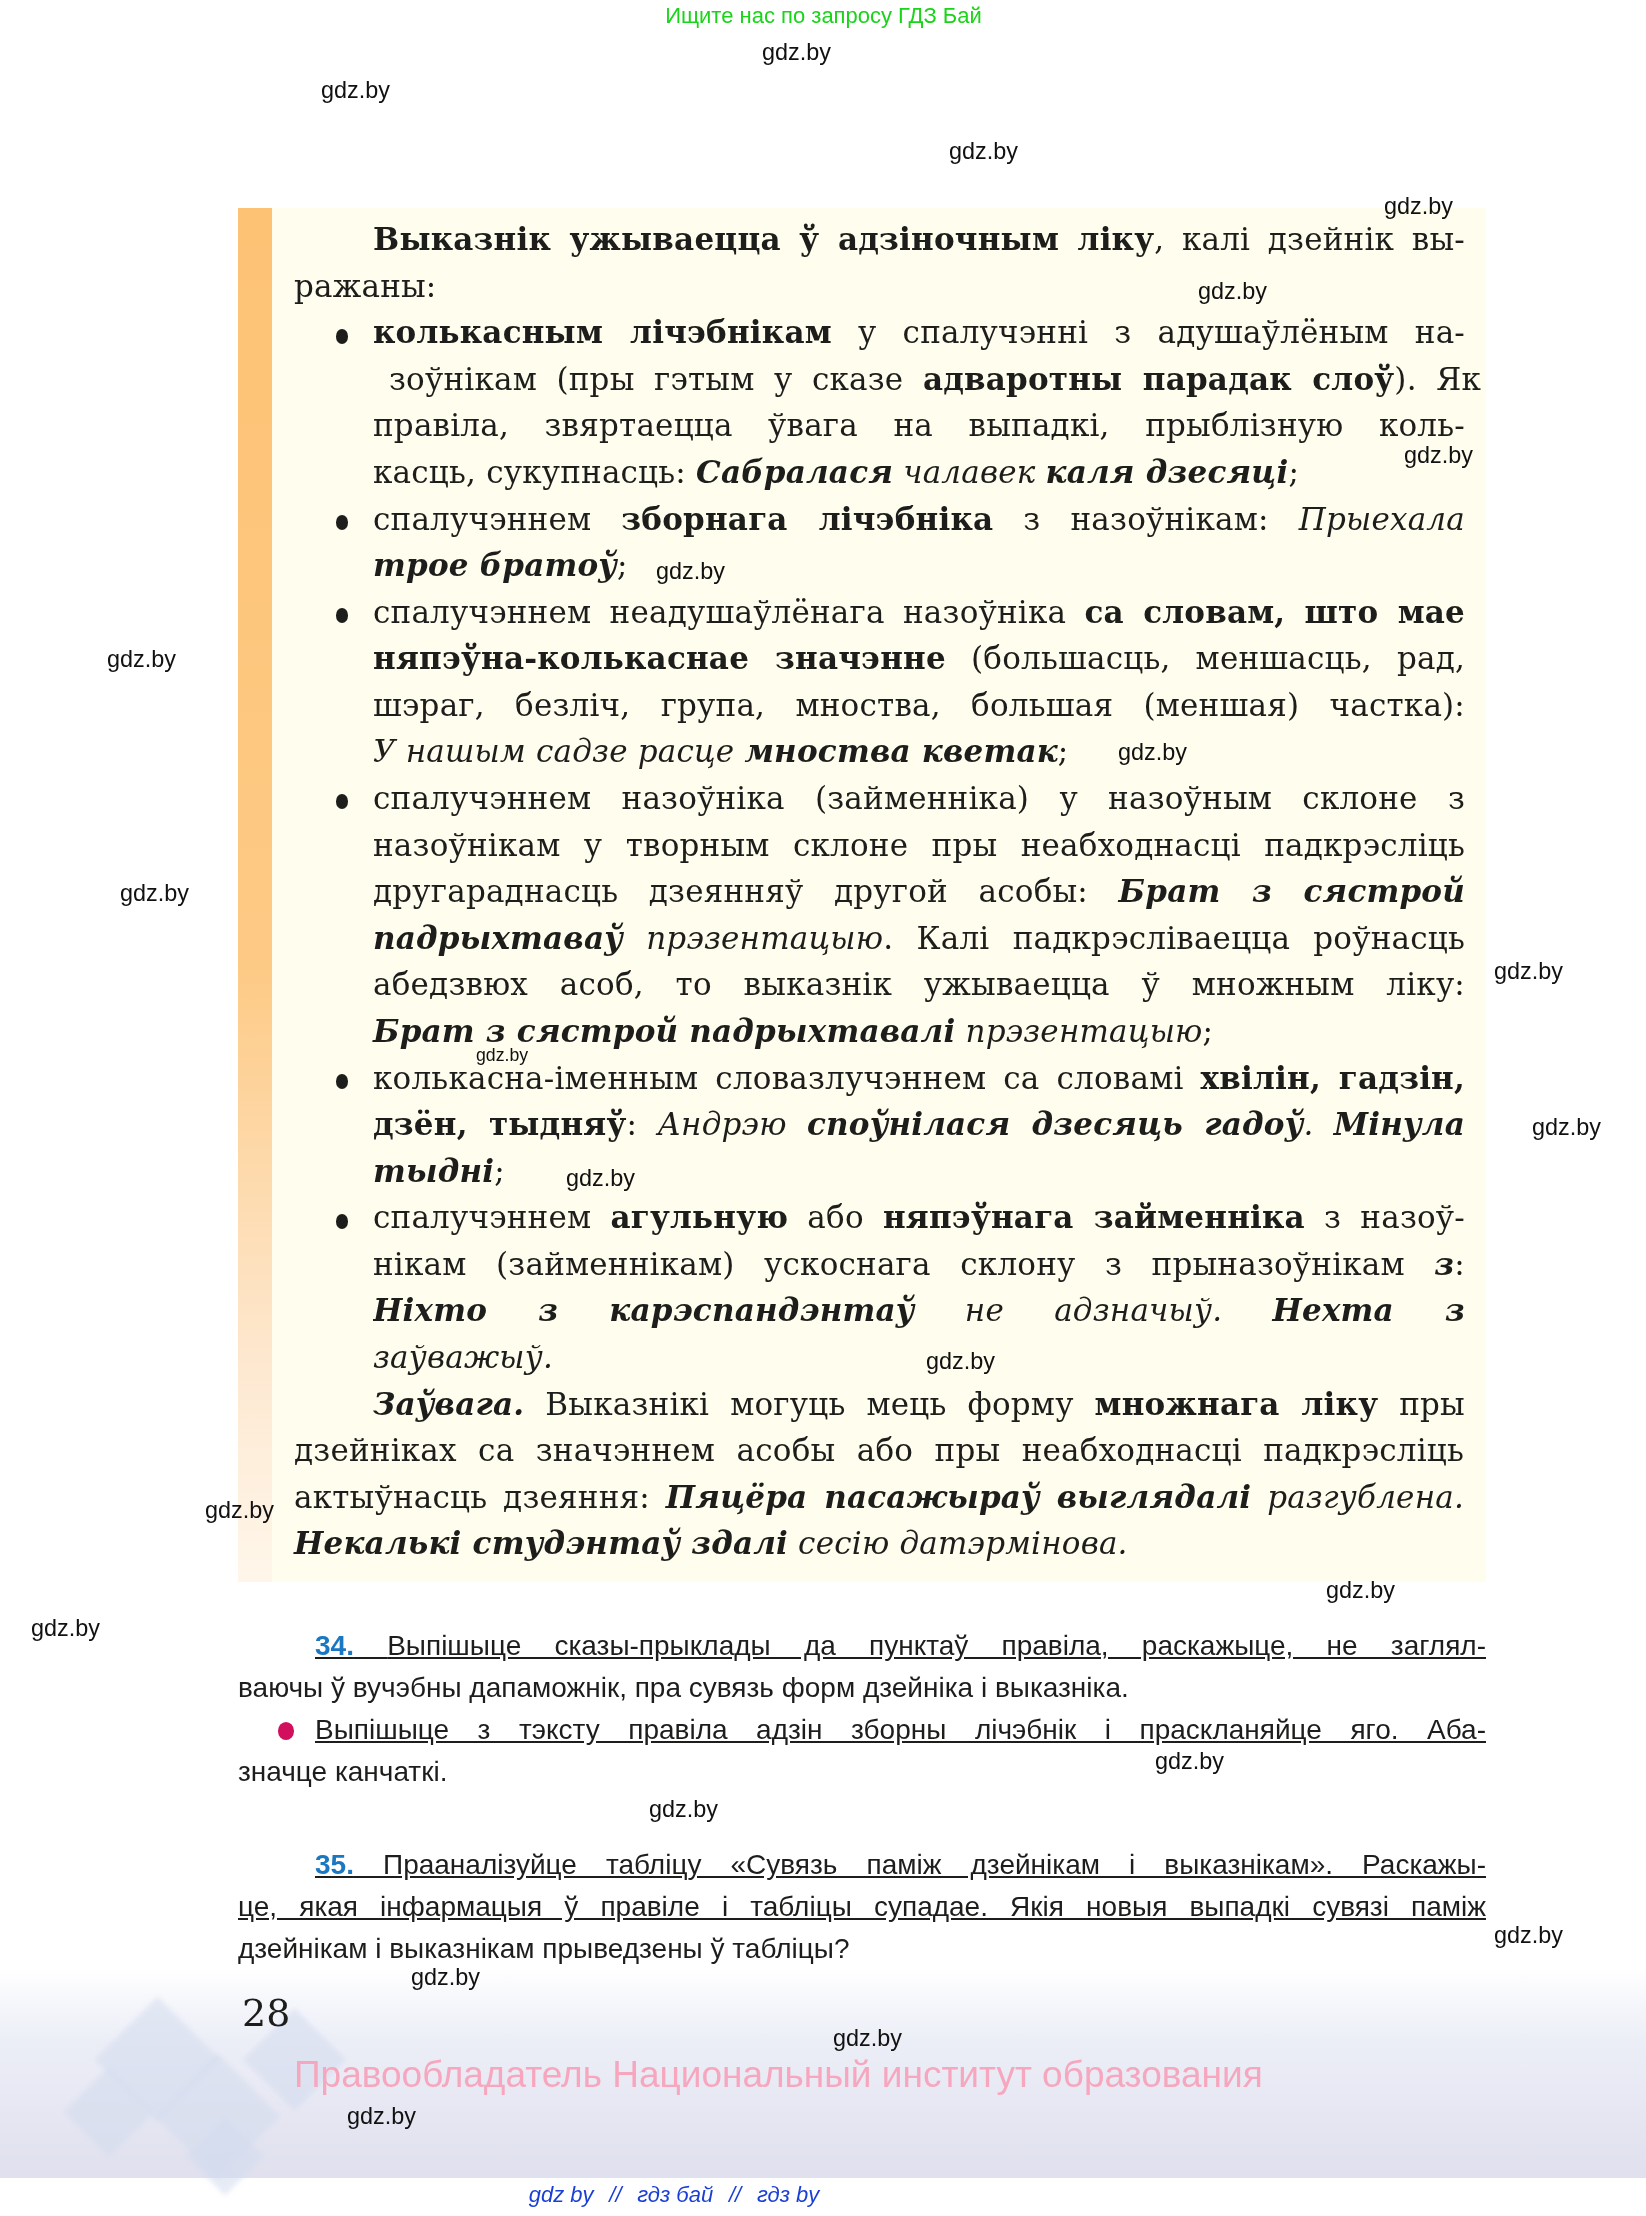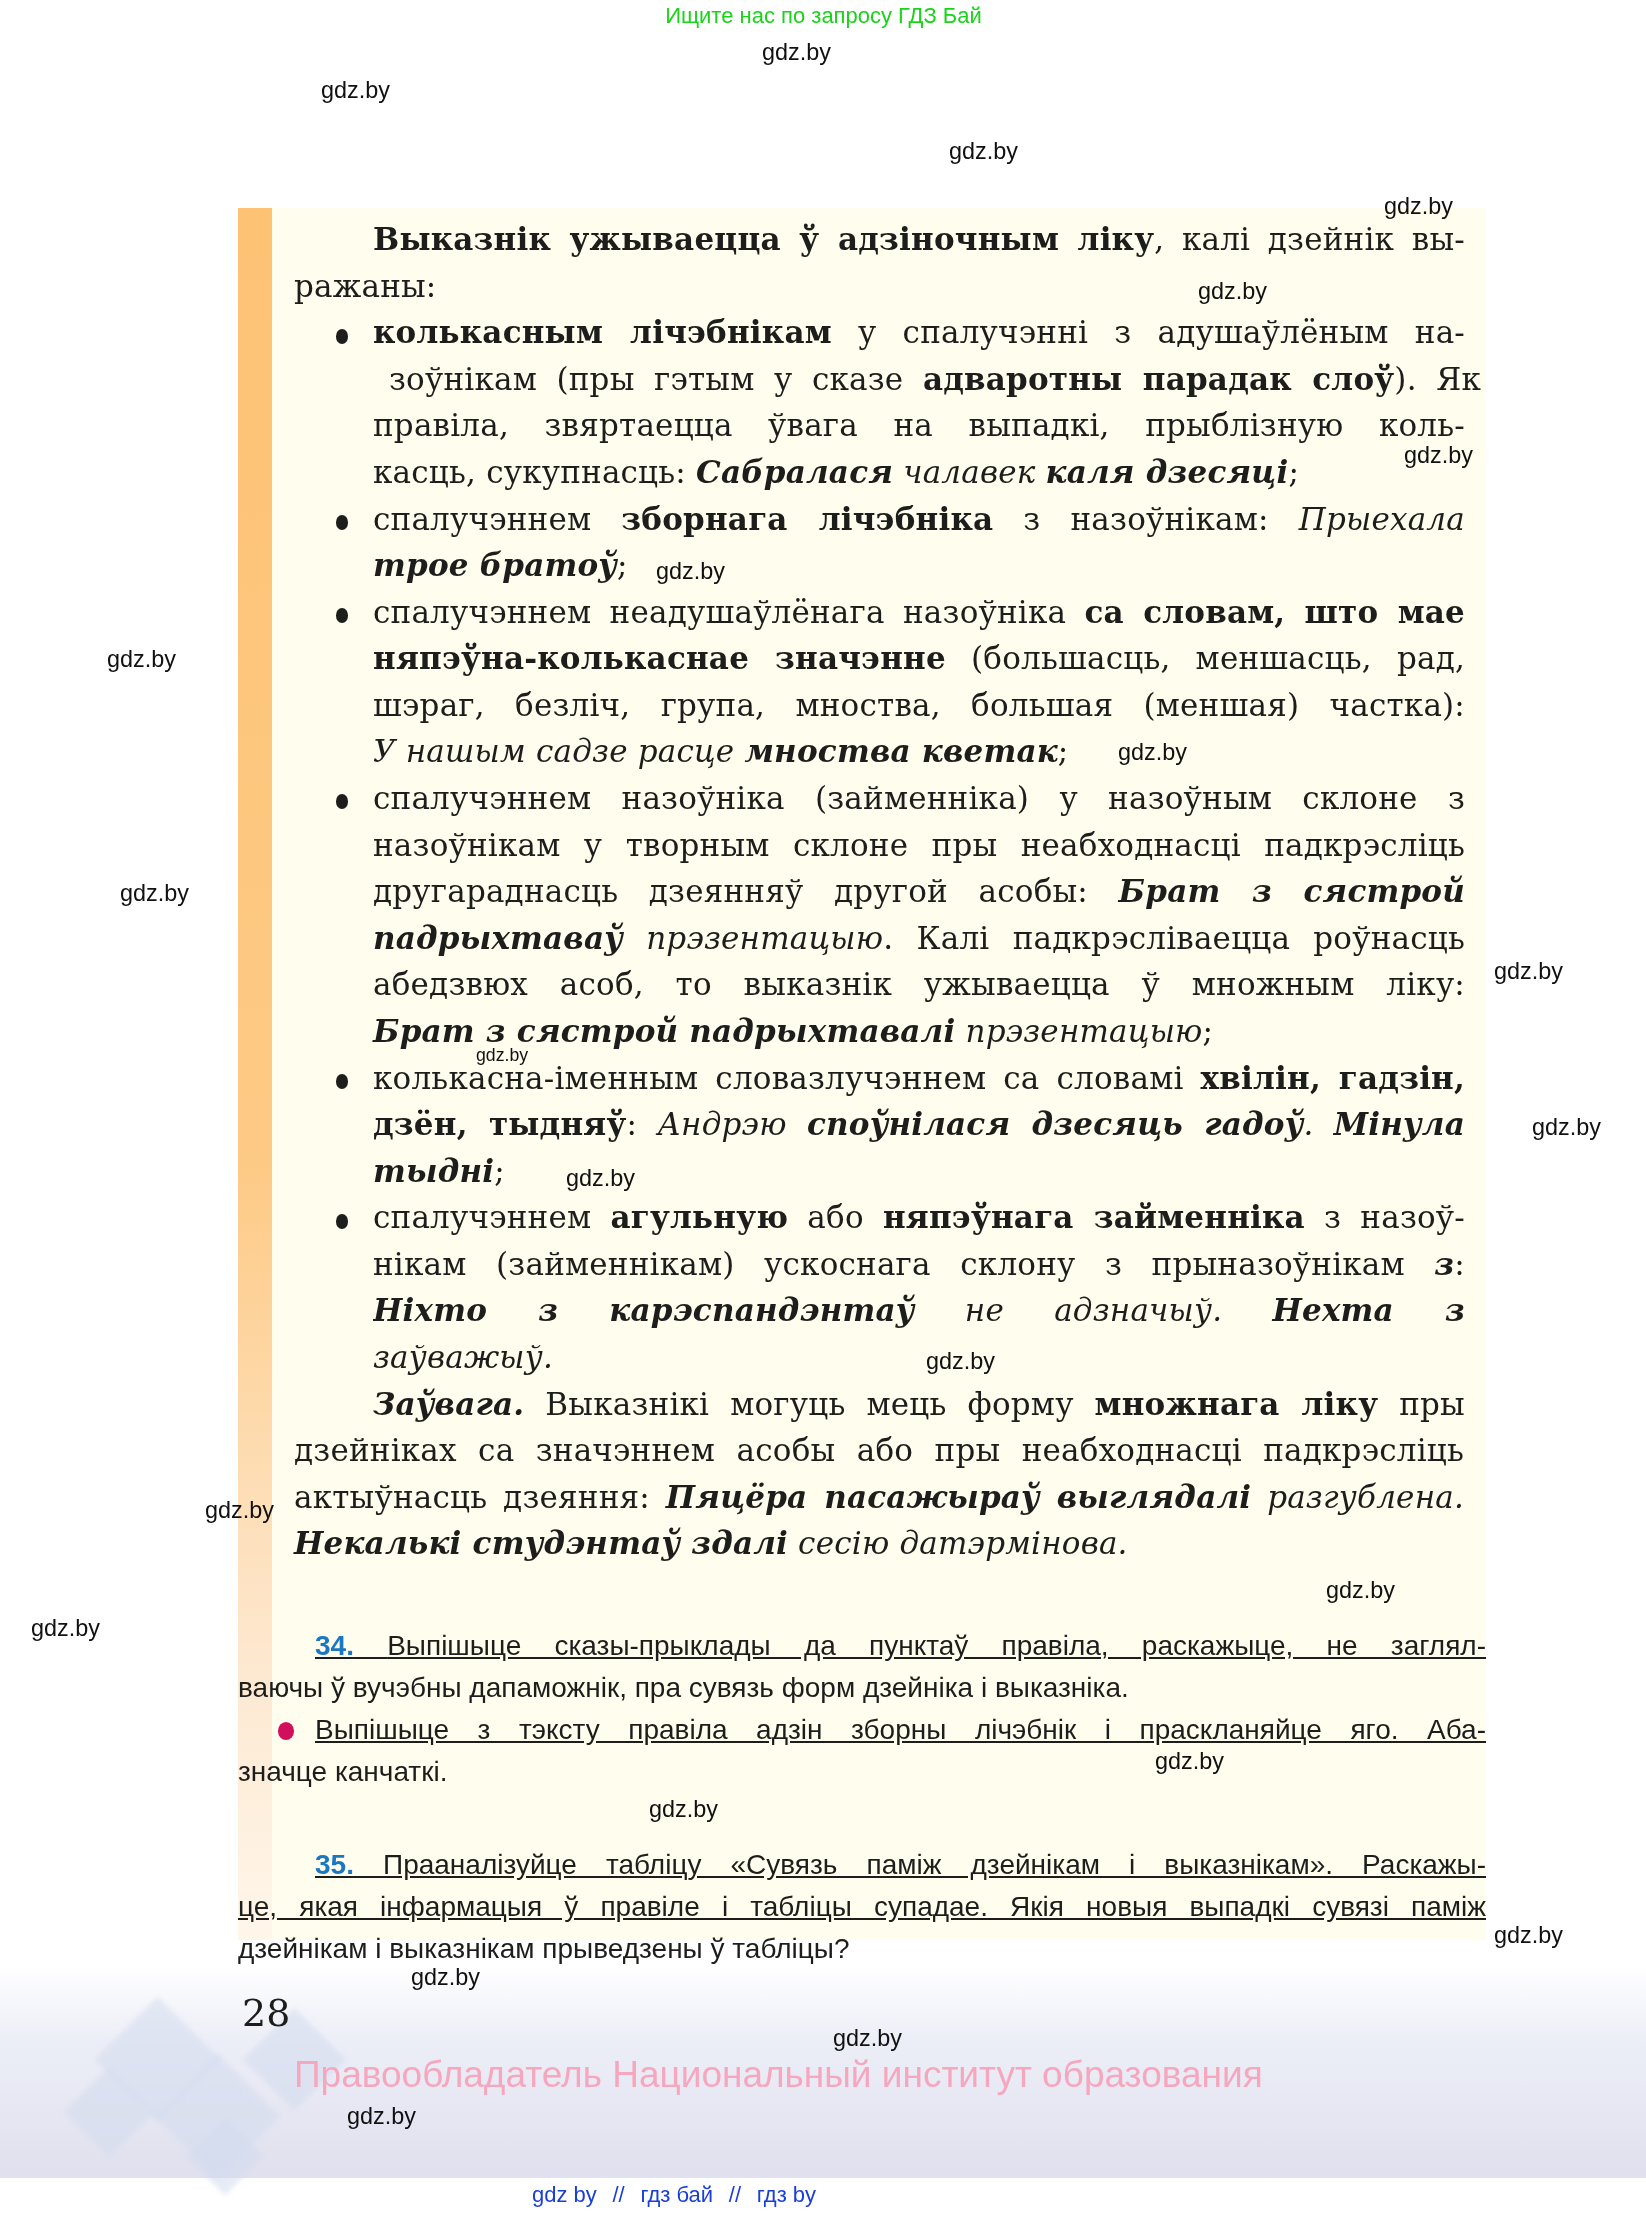--- a/index.html
+++ b/index.html
@@ -20,21 +20,21 @@
   .top-banner {
     position:absolute; top:3.2px; left:0; width:1647px; text-align:center;
     font-family:"Liberation Sans", sans-serif; font-size:22px; color:#19d419;
   }
   .wm {
     position:absolute; font-family:"Liberation Sans", sans-serif; font-size:23.4px;
     color:#111; white-space:nowrap; z-index:5;
   }
   .wm.small { font-size:17.7px; }
   .rule-box {
-    position:absolute; left:238px; top:208px; width:1248px; height:1732px;
+    position:absolute; left:238px; top:208px; width:1248px; height:1374px;
     background:#fffdee;
   }
   .rule-stripe {
     position:absolute; left:0; top:0; width:34px; height:100%;
     background:linear-gradient(to bottom, #fdc274 0%, #fdca85 55%, #fde9d2 85%, #fff6ea 100%);
   }
   .rule-lines { position:absolute; left:0; top:8px; width:100%; }
   .rline {
     position:absolute; height:47px; line-height:47px; font-size:31px;
     white-space:nowrap; letter-spacing:0.2px;
@@ -62,21 +62,21 @@
   .page-num {
     position:absolute; left:242px; top:1991px; font-family:"DejaVu Serif", serif;
     font-size:38px; color:#1d1d1b;
   }
   .copyright {
     position:absolute; left:294px; top:2054px; font-family:"Liberation Sans", sans-serif;
     font-size:37px; color:#f6a7be;
   }
   .footer-links {
     position:absolute; top:2182px; left:0; width:1348px; text-align:center;
-    font-family:"Liberation Sans", sans-serif; font-size:22px; color:#1a3fd6;
+    font-family:"Liberation Sans", sans-serif; font-size:22px; color:#1a3fd6;font-style:italic;
   }
   .footer-links span { margin:0 4.8px; }
 </style>
 </head>
 <body>
 
 <div class="band">
   <div class="diamond" style="left:113px;top:48px;"></div>
   <div class="diamond" style="left:77px;top:113px;width:64px;height:64px;"></div>
   <div class="diamond" style="left:173px;top:105px;"></div>

